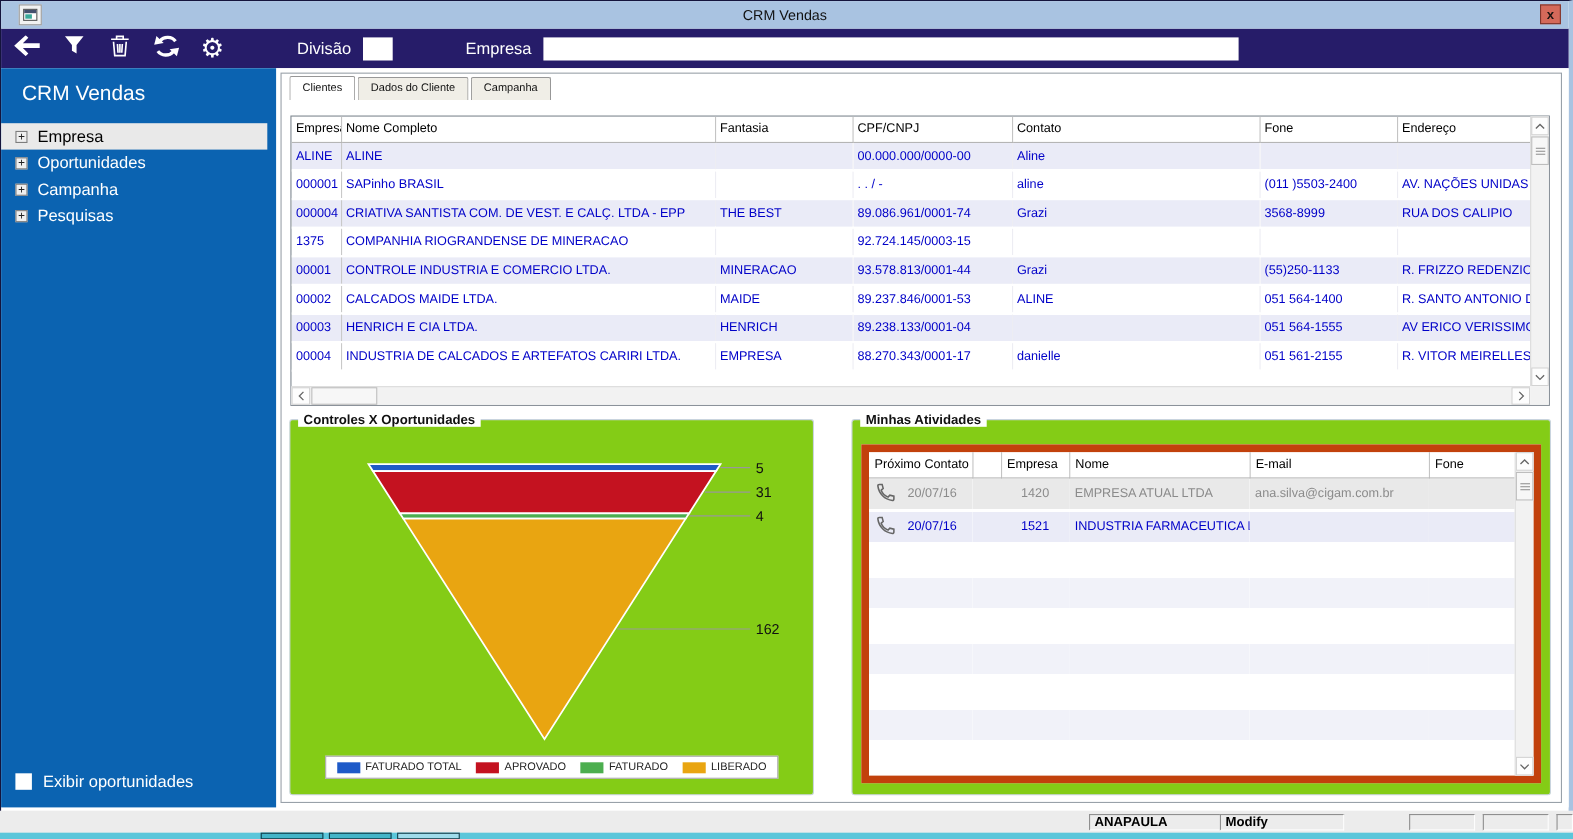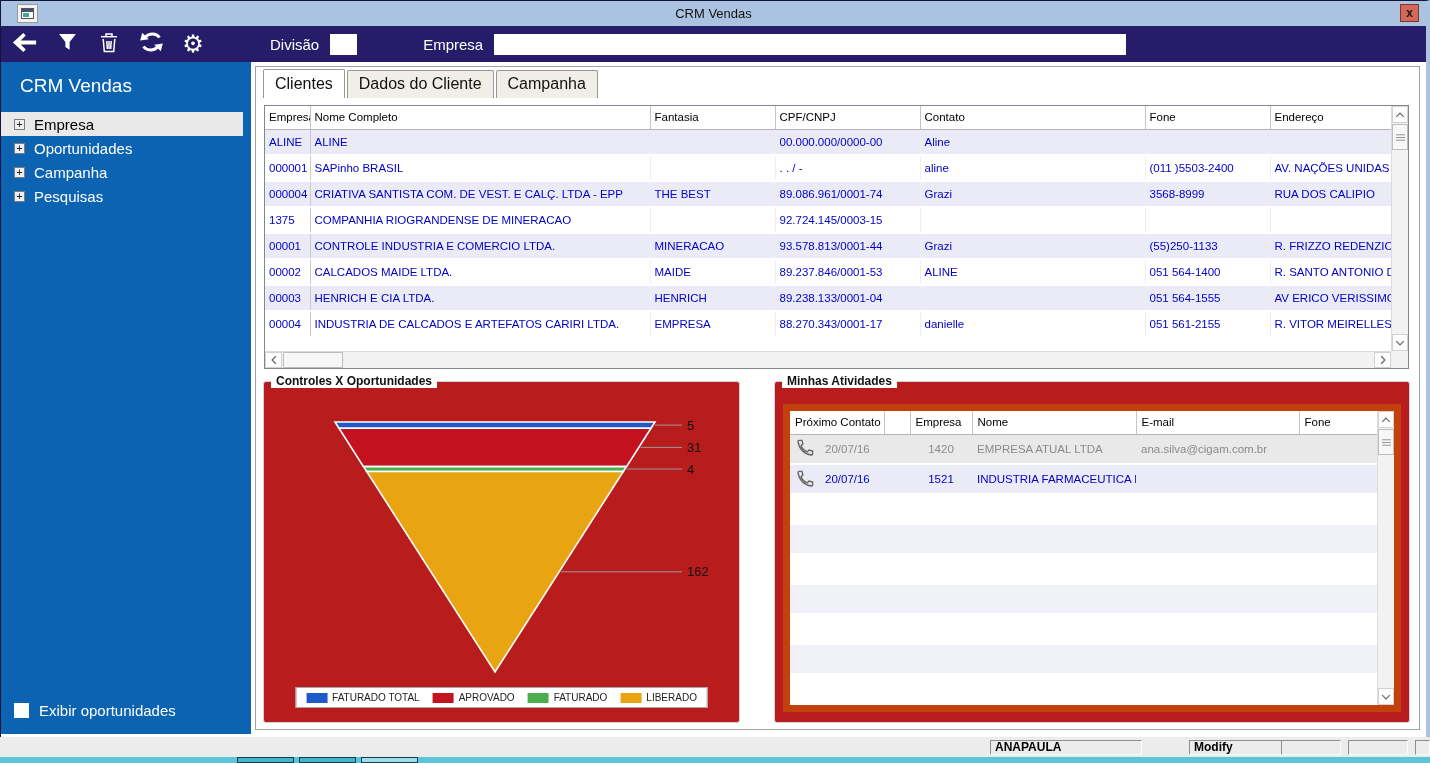--- a/index.html
+++ b/index.html
@@ -51,21 +51,21 @@
   .sb-check { position:absolute; left:13px; bottom:15px; display:flex; align-items:center; gap:10px;
               color:#fff; font-size:15px; }
   .cb { width:15px; height:15px; background:#fff; flex:none; cursor:pointer; }
 
   
   .main { flex:1; margin:4px 6px 4px 4px; border:1px solid #99a1a9; position:relative;
           background:#fff; overflow:hidden; }
 
   
   .tabs { position:absolute; top:3px; left:7px; display:flex; z-index:3; }
-  .tab { padding:4px 11px 4px; font-size:16px; color:#111; background:#f0eee7;
+  .tab { padding:4px 11px 4px; font-size:10px; color:#111; background:#f0eee7;
          border:1px solid #979797; border-bottom:none; margin-right:2px;
          border-radius:2px 2px 0 0; cursor:pointer; }
   .tab.active { background:#fff; margin-top:-1px; padding-top:5px; padding-bottom:5px; }
 
   
   .grid-box { position:absolute; left:8px; top:38px; width:1145px; height:264px;
               border:1px solid #7f8790; background:#fff; }
   .grid-view { position:absolute; left:0; top:0; right:17px; bottom:17px; overflow:hidden; }
   table.grid { border-collapse:collapse; table-layout:fixed; width:1128px; font-size:11.5px; }
   table.grid th { height:23px; font-weight:normal; text-align:left; padding:0 4px; color:#000;
@@ -89,21 +89,21 @@
   .sb-btn.v { left:0; width:16px; height:17px; }
   .sb-btn.vtop { top:0; } .sb-btn.vbot { bottom:0; }
   .sb-btn.h { top:0; width:17px; height:16px; }
   .sb-btn.hleft { left:0; } .sb-btn.hright { right:0; }
   .sb-thumb { position:absolute; background:#f7f7f7; border:1px solid #bdbdbd;
               display:flex; align-items:center; justify-content:center; cursor:grab; }
   .sb-thumb.v { left:0; top:18px; width:16px; height:26px; }
   .sb-thumb.h { top:0; left:18px; width:60px; height:16px; }
 
   
-  .groupbox { position:absolute; border:1px solid #c9d4de; border-radius:3px; background:#b91c1c; }
+  .groupbox { position:absolute; border:1px solid #c9d4de; border-radius:3px; background:#84cc16; }
   .gb-title { position:absolute; top:-8px; left:7px; background:#fff; padding:0 5px;
               font-size:12px; font-weight:bold; color:#111; white-space:nowrap; }
   .gb-funnel { left:7px; top:314px; width:477px; height:342px; }
   .gb-activities { left:518px; top:314px; width:636px; height:342px; }
 
   
   .funnel-wrap { position:absolute; left:16px; top:26px; }
   .legendbox { position:absolute; left:50%; transform:translateX(-50%); bottom:14px;
                border:1px solid #a8a8a8; padding:4px 10px; display:flex; gap:13px;
                align-items:center; background:#fff; white-space:nowrap; }
@@ -533,21 +533,21 @@
           </div>
         </div>
       </div>
 
     </div>
   </div>
 </div>
 
 <div class="statusbar">
   <div class="st-cell" style="left:990px;width:152px;">ANAPAULA</div>
-  <div class="st-cell" style="left:1189px;width:113px;">Modify</div>
+  <div class="st-cell" style="left:1109px;width:113px;">Modify</div>
   <div class="st-cell" style="left:1281px;width:60px;"></div>
   <div class="st-cell" style="left:1348px;width:60px;"></div>
   <div class="st-cell" style="left:1415px;width:15px;"></div>
 </div>
 
 <div class="cyanstrip">
   <div class="cy-cell" style="left:237px;width:57px;background:#44b4c8;"></div>
   <div class="cy-cell" style="left:299px;width:57px;background:#44b4c8;"></div>
   <div class="cy-cell" style="left:361px;width:57px;background:#a0dceb;"></div>
 </div>

